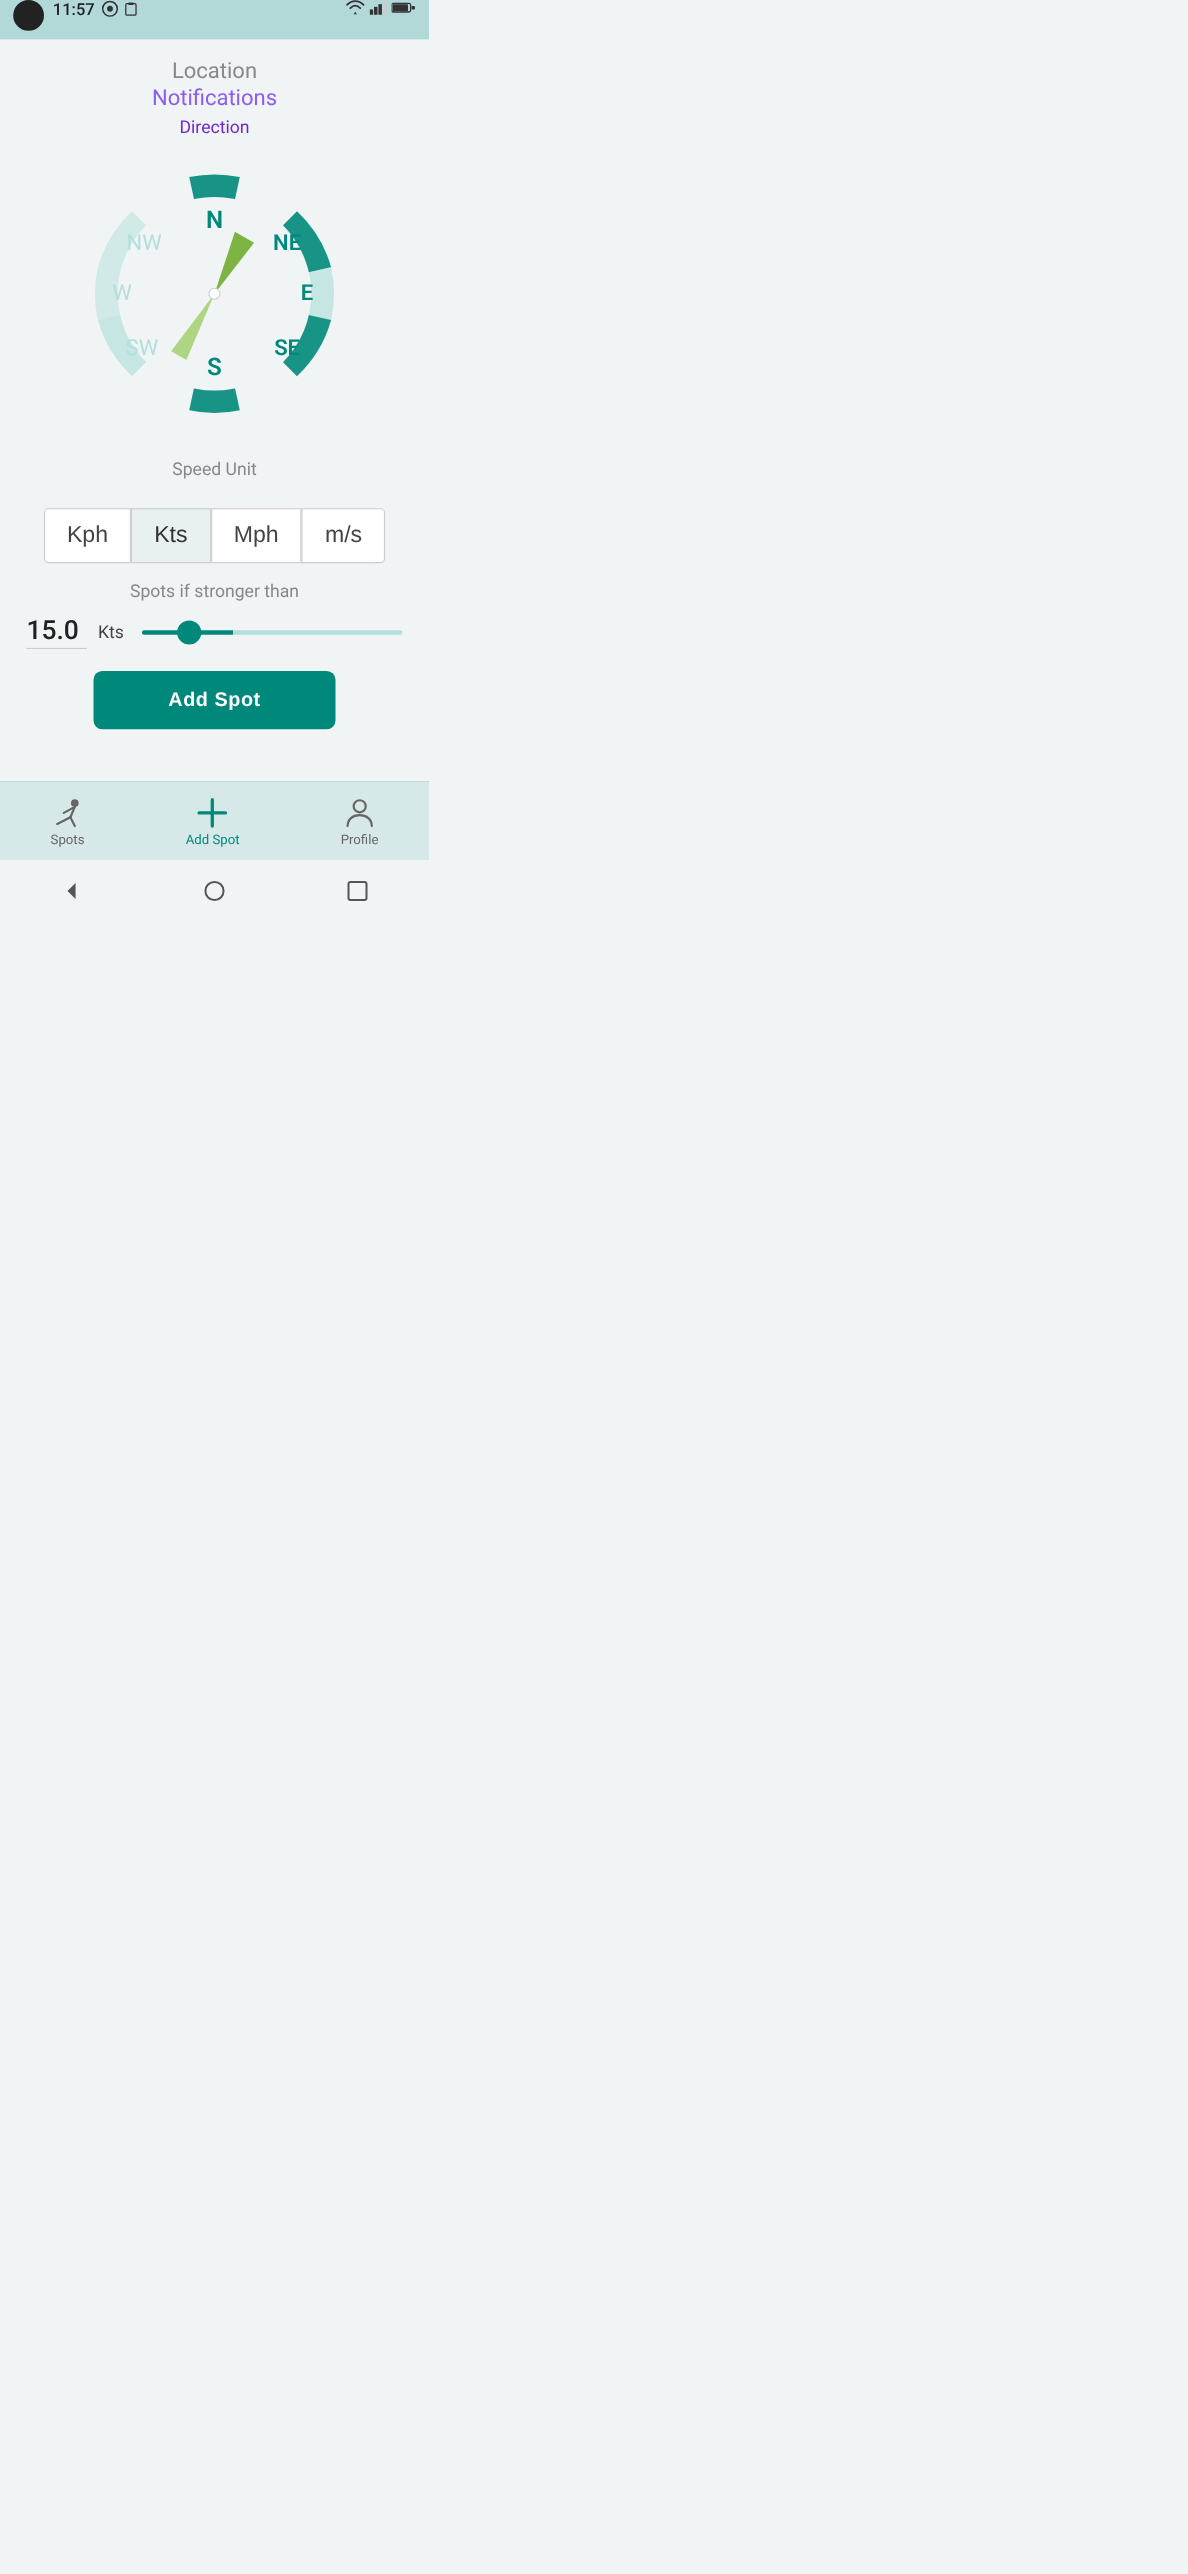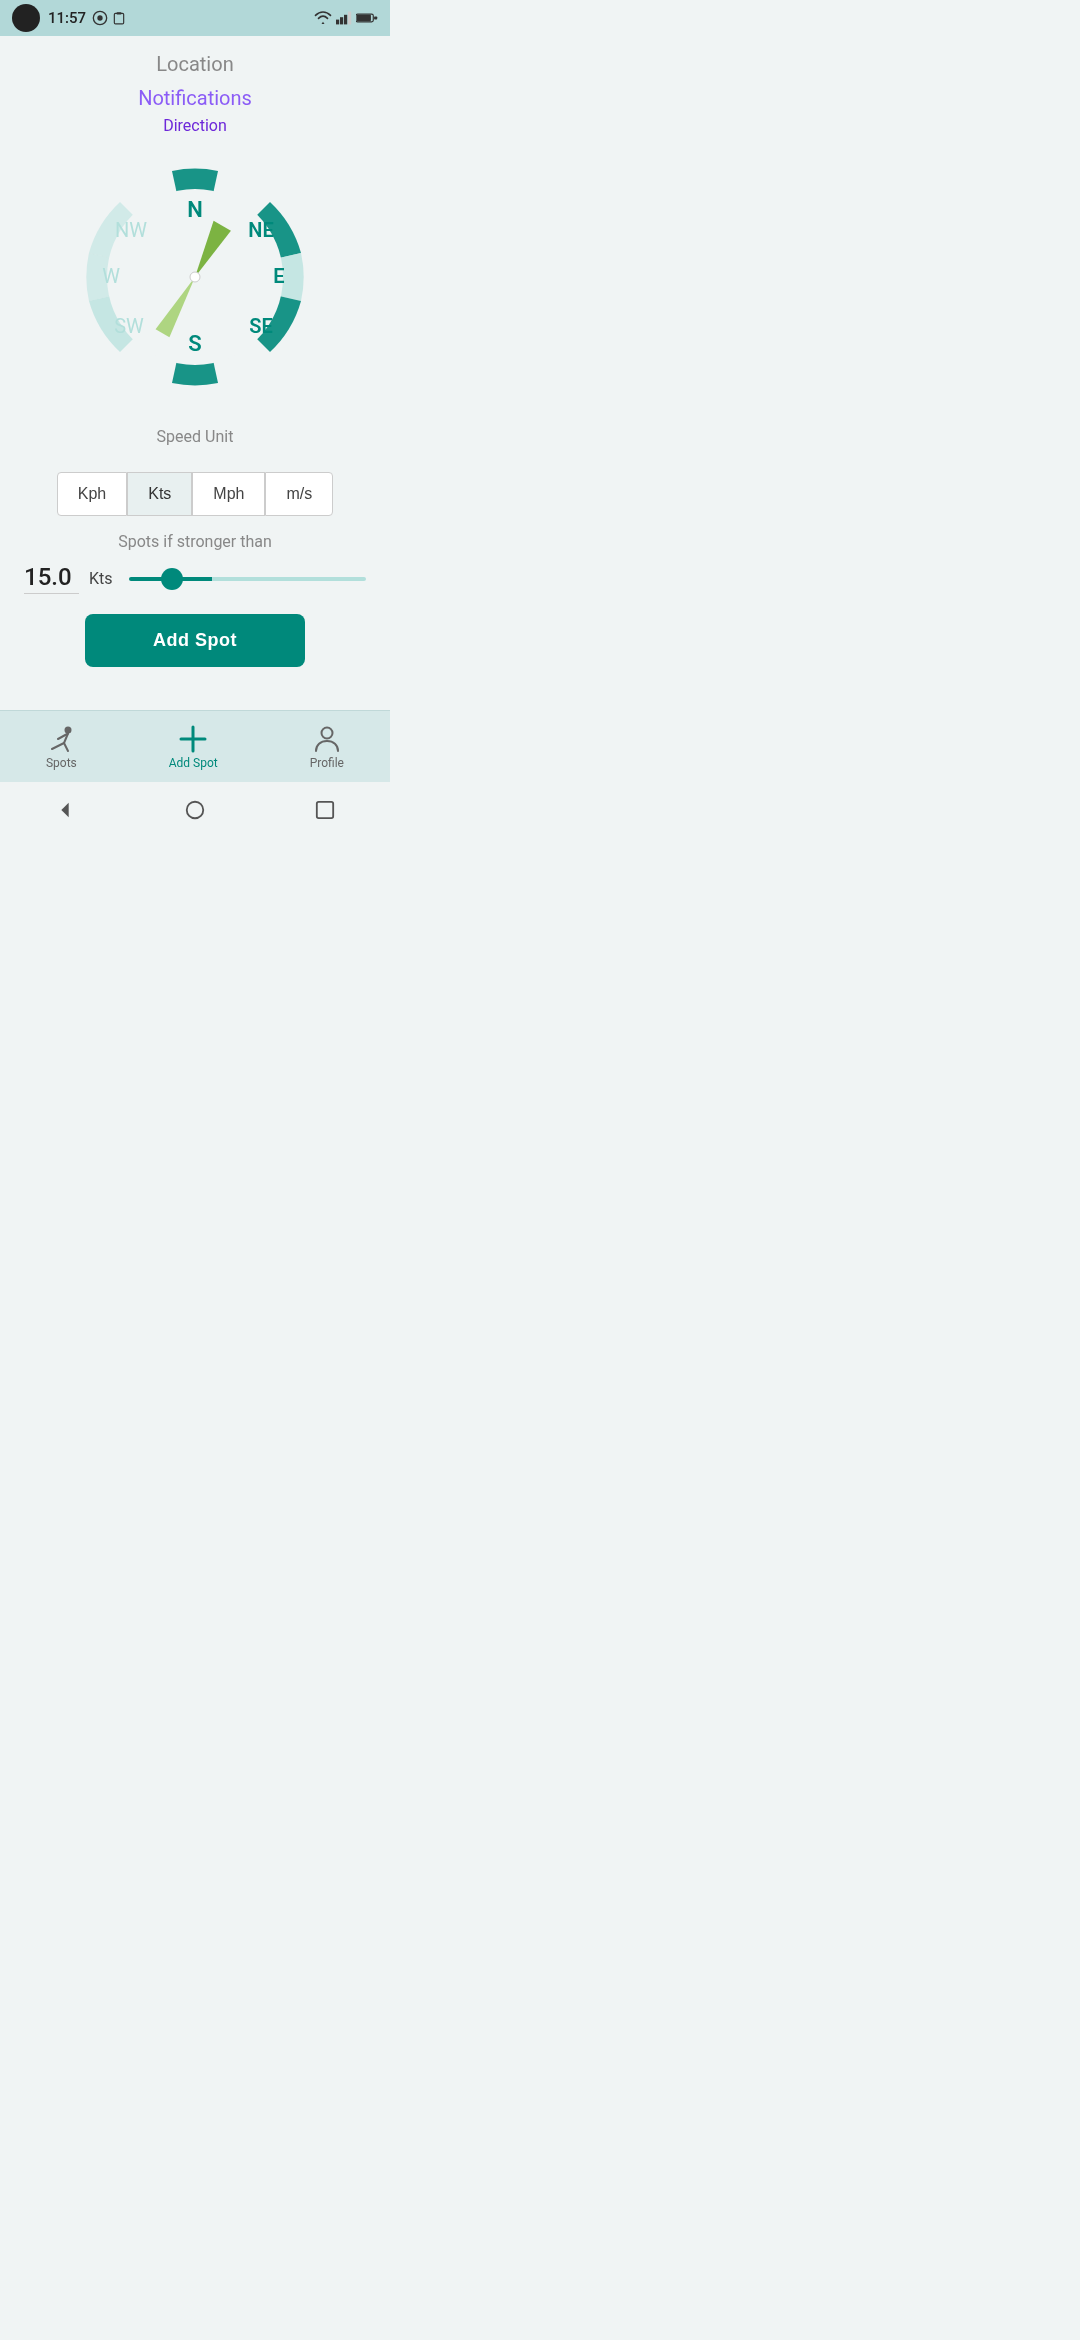--- a/index.html
+++ b/index.html
@@ -12,21 +12,21 @@
       font-family: 'Roboto', Arial, sans-serif;
       display: flex;
       flex-direction: column;
       overflow-x: hidden;
     }
 
     
     .status-bar {
       background: #b2d8d8;
       display: flex;
-      align-items: center;
+      align-items: flex-start;
       padding: 0 12px;
       height: 36px;
       flex-shrink: 0;
     }
     .status-camera {
       width: 28px;
       height: 28px;
       background: #222;
       border-radius: 50%;
       margin-right: 8px;
@@ -62,21 +62,20 @@
       overflow-y: auto;
       padding: 16px 16px 0 16px;
       background: #f0f4f4;
     }
 
     .section-title {
       text-align: center;
       font-size: 20px;
       font-weight: 400;
       color: #888;
-      margin-bottom: 10px;
     }
 
     
     .location-input-wrapper {
       background: #fff;
       border-radius: 4px;
       border: 1px solid #ddd;
       display: flex;
       align-items: center;
       padding: 10px 14px;
@@ -138,21 +137,21 @@
     }
     .speed-unit-selector {
       display: flex;
       justify-content: center;
       margin-bottom: 16px;
     }
     .speed-unit-selector button {
       border: 1px solid #ccc;
       background: #fff;
       padding: 12px 20px;
-      font-size: 16px;
+      font-size: 21px;
       color: #444;
       cursor: pointer;
       outline: none;
     }
     .speed-unit-selector button:first-child {
       border-radius: 4px 0 0 4px;
     }
     .speed-unit-selector button:last-child {
       border-radius: 0 4px 4px 0;
     }

